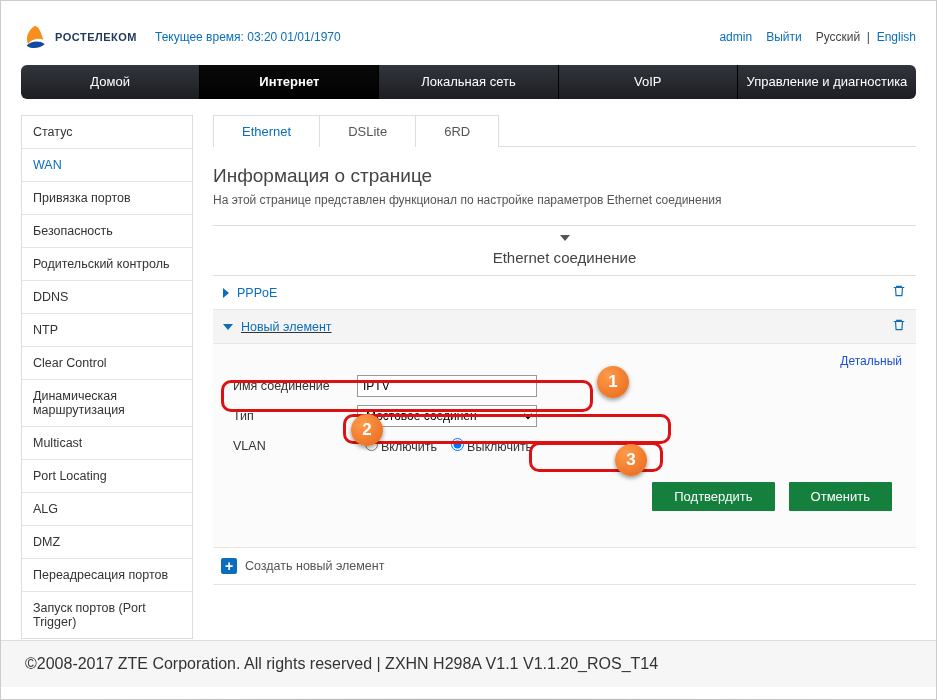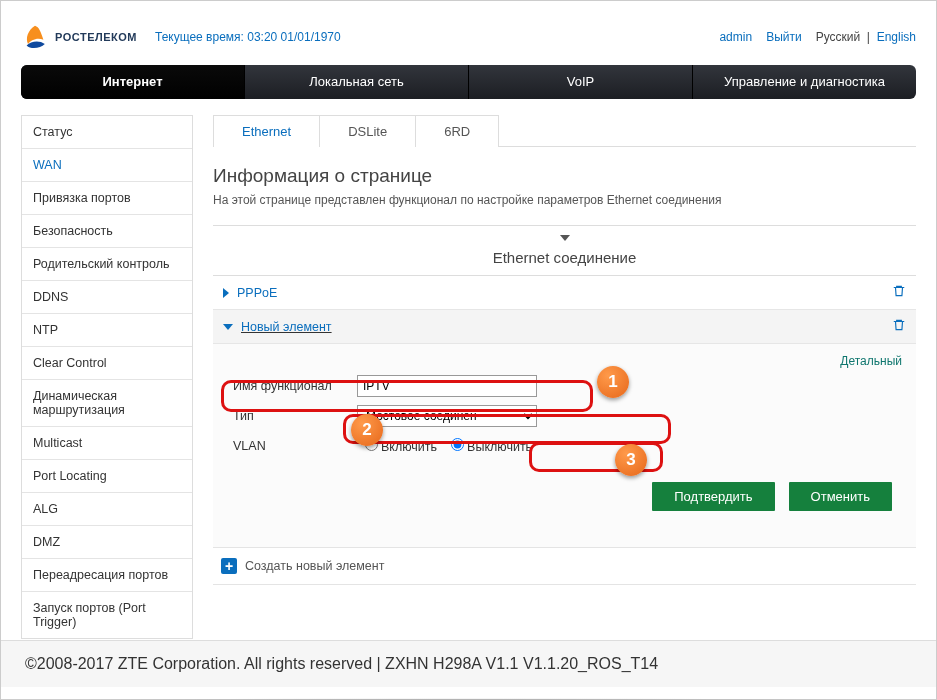--- a/index.html
+++ b/index.html
@@ -34,21 +34,21 @@
 .page-desc { font-size: 12px; color: #555; }
 .section-head { border-top: 1px solid #ddd; border-bottom: 1px solid #ddd; padding: 9px 4px; display: flex; align-items: center; gap: 8px; margin-top: 8px; flex-direction: column; }
 .tri-down { width: 0; height: 0; border-left: 5px solid transparent; border-right: 5px solid transparent; border-top: 6px solid #555; }
 .tri-right { width: 0; height: 0; border-top: 5px solid transparent; border-bottom: 5px solid transparent; border-left: 6px solid #0a6ebd; }
 .section-title { font-size: 15px; color: #444; }
 .conn-row { display: flex; align-items: center; padding: 8px 10px; border-bottom: 1px solid #e6e6e6; background: #fff; }
 .conn-row.expanded { background: #f4f4f4; text-decoration: underline; }
 .conn-label { margin-left: 8px; color: #0a6ebd; font-size: 12.5px; }
 .trash { margin-left: auto; color: #0a6ebd; cursor: pointer; }
 .conn-body { background: #fbfbfb; padding: 10px 14px 20px 14px; position: relative; }
-.detail-link { text-align: right; color: #0f766e; font-size: 12px; cursor: pointer; margin-bottom: 4px; }
+.detail-link { text-align: right; color: #1d4ed8; font-size: 12px; cursor: pointer; margin-bottom: 4px; }
 .form-row { display: flex; align-items: center; height: 28px; margin: 2px 0; }
 .form-label { width: 130px; color: #333; font-size: 12.5px; padding-left: 6px; }
 .text-input { width: 180px; height: 22px; border: 1px solid #999; padding: 0 5px; font-size: 12px; }
 .select { width: 180px; height: 22px; border: 1px solid #999; font-size: 12px; padding: 0 4px; background: #fff; }
 .radio-group { display: flex; gap: 6px; align-items: center; font-size: 12.5px; }
 .radio-group input { margin: 0 3px 0 8px; }
 .hl { position: absolute; border: 3px solid #d11; border-radius: 10px; pointer-events: none; }
 .hl1 { left: 8px; top: 36px; width: 372px; height: 32px; }
 .hl2 { left: 130px; top: 70px; width: 328px; height: 30px; }
 .hl3 { left: 316px; top: 98px; width: 134px; height: 30px; }
@@ -83,20 +83,21 @@
     <a>Выйти</a>
     <span class="lang">
       <span>Русский</span>
       &nbsp;|&nbsp;
       <a>English</a>
     </span>
   </div>
 </div>
 
 <div class="navbar">
+  <div class="nav-item">Домой</div>
   <div class="nav-item active">Интернет</div>
   <div class="nav-item">Локальная сеть</div>
   <div class="nav-item">VoIP</div>
   <div class="nav-item">Управление и диагностика</div>
 </div>
 </div>
 
 <div class="content">
   <div class="sidebar">
     <div class="side-item">Статус</div>
@@ -151,21 +152,21 @@
         <svg width="14" height="14" viewBox="0 0 24 24" fill="none" stroke="#0a6ebd" stroke-width="2">
               <path d="M3 6h18M8 6V4h8v2M6 6l1 14h10l1-14"></path>
             </svg>
       </span>
     </div>
 
     <div class="conn-body">
       <div class="detail-link">Детальный</div>
 
       <div class="form-row">
-        <div class="form-label">Имя функционал</div>
+        <div class="form-label">Имя соединение</div>
         <input class="text-input" value="IPTV" style="">
       </div>
       <div class="form-row">
         <div class="form-label">Тип</div>
         <select class="select">
           <option>Мостовое соединен</option>
         </select>
       </div>
       <div class="form-row">
         <div class="form-label">VLAN</div>

